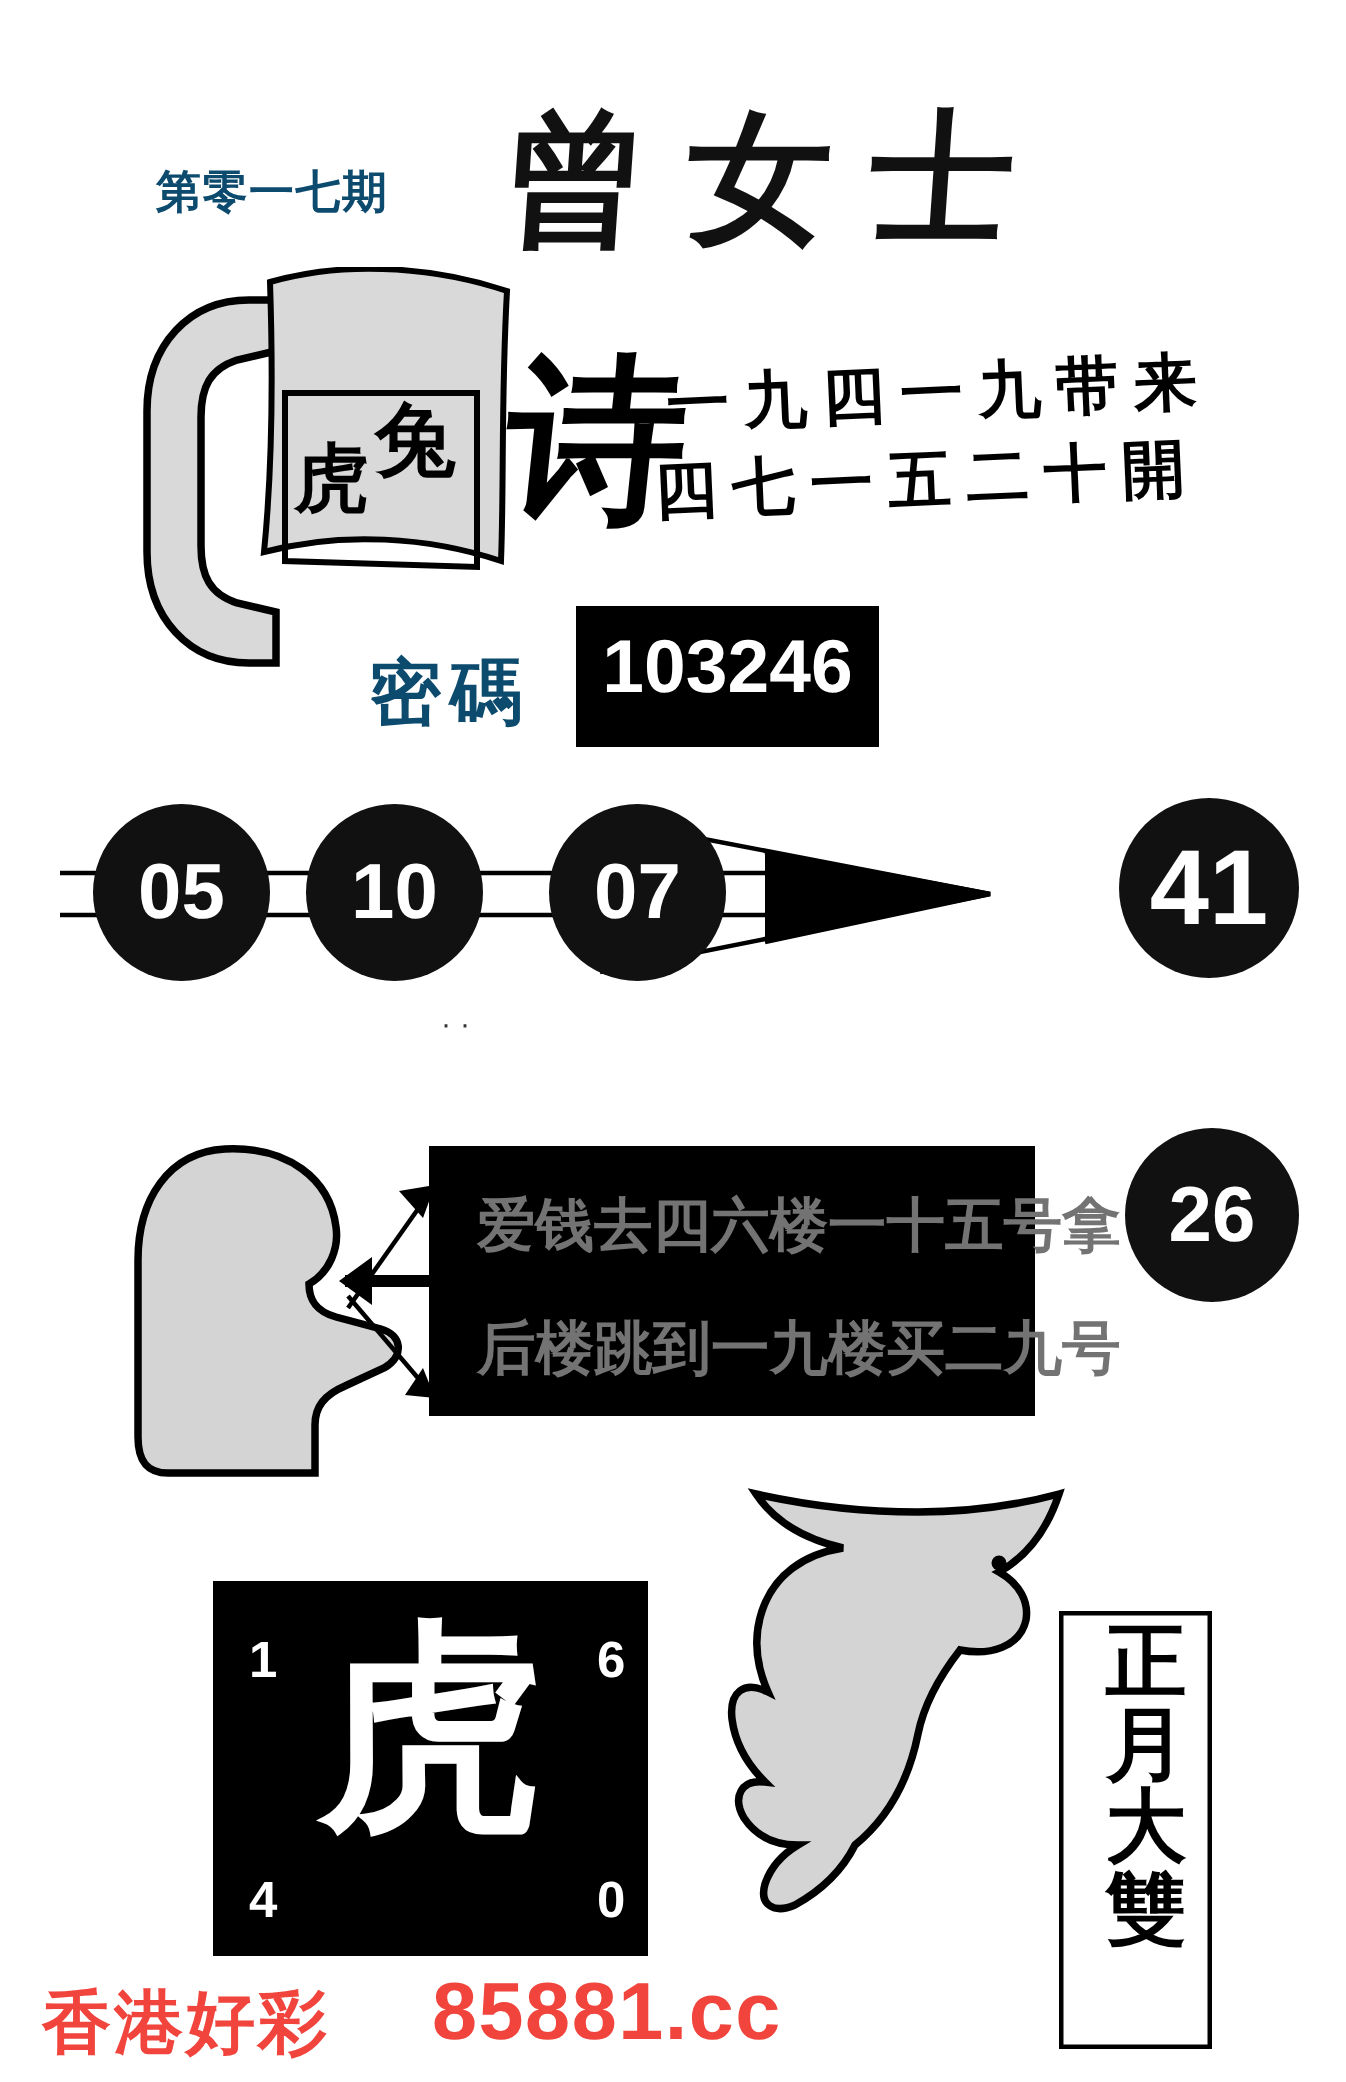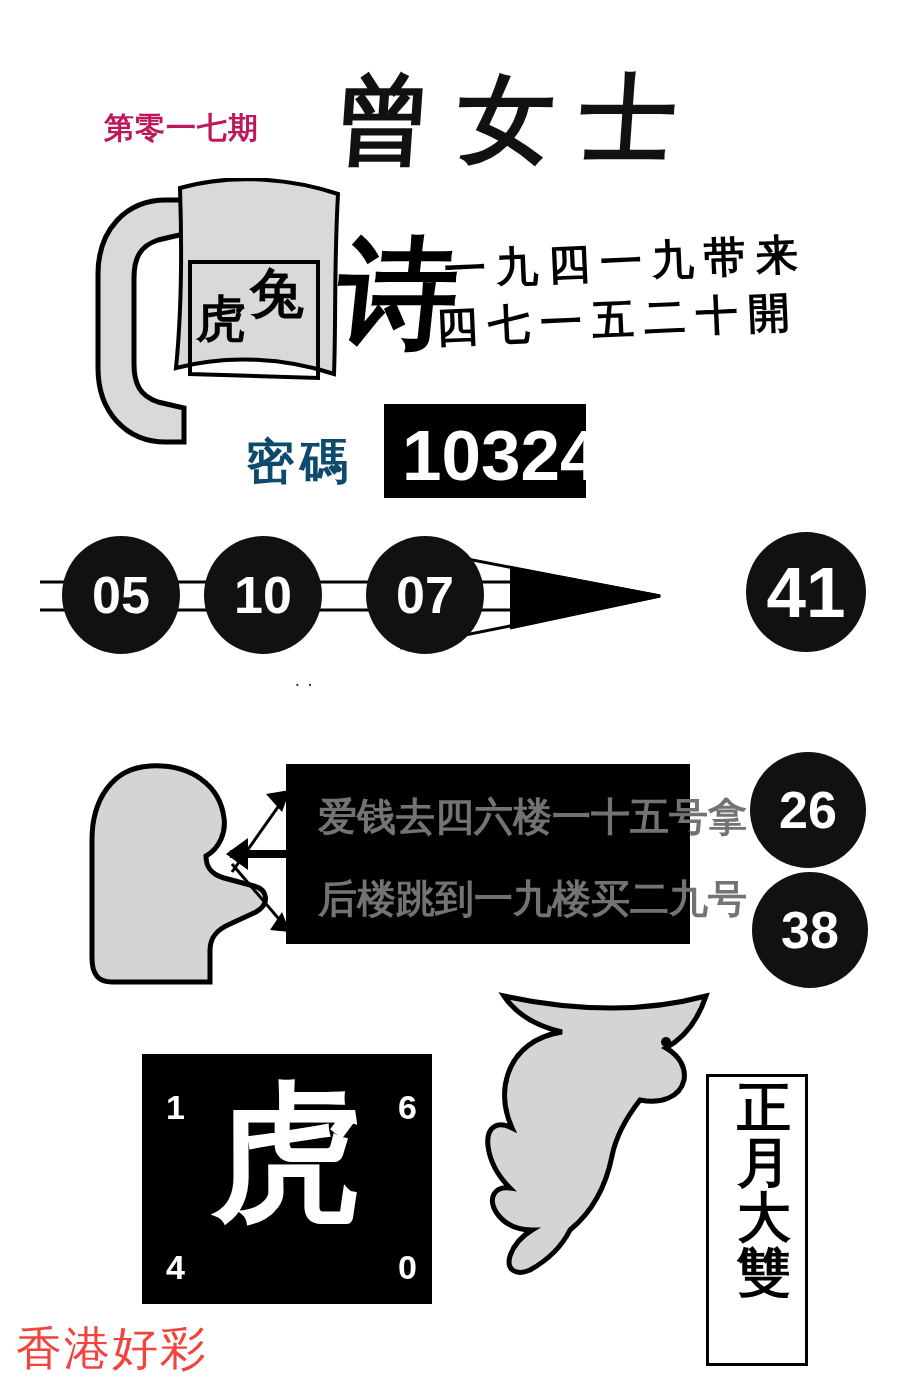--- a/index.html
+++ b/index.html
@@ -20,21 +20,21 @@
 
   
   .issue-label {
     position: absolute;
     left: 104px;
     top: 108px;
     font-size: 30px;
     font-weight: bold;
     font-family: "DejaVu Sans", sans-serif;
     letter-spacing: 1px;
-    color: #be185d;
+    color: #0c4a6e;
     white-space: nowrap;
   }
   .brand-title {
     position: absolute;
     left: 336px;
     top: 56px;
     font-size: 96px;
     font-weight: bold;
     font-family: "DejaVu Serif", serif;
     letter-spacing: 26px;
@@ -119,25 +119,25 @@
   .pwd-box {
     position: absolute;
     left: 384px;
     top: 404px;
     width: 202px;
     height: 94px;
     background: #000;
   }
   .pwd-value {
     position: absolute;
-    left: 402px;
+    left: 384px;
     top: 415px;
     width: 202px;
     text-align: center;
-    font-size: 71px;
+    font-size: 50px;
     font-weight: bold;
     font-family: "Liberation Sans", sans-serif;
     color: #fff;
     letter-spacing: 0px;
   }
 
   
   .arrow-group {
     position: absolute;
     left: 40px;
@@ -281,24 +281,24 @@
     line-height: 1.02;
     font-family: "DejaVu Serif", serif;
     font-weight: bold;
     color: #000;
     padding-left: 10px;
   }
 
   
   .footer-brand {
     position: absolute;
-    left: 16px;
+    left: 28px;
     top: 1318px;
     font-size: 46px;
-    font-weight: normal;
+    font-weight: bold;
     font-family: "DejaVu Sans", sans-serif;
     color: #f0443c;
     letter-spacing: 2px;
     white-space: nowrap;
   }
   .footer-site {
     position: absolute;
     left: 288px;
     top: 1310px;
     font-size: 54px;
@@ -358,21 +358,20 @@
       <path d="M470 44 L620 72 L470 104" fill="#000" stroke="#000" stroke-width="3"></path>
     </svg>
   </div>
 
   <div class="ball small b1">05</div>
   <div class="ball small b2">10</div>
   <div class="ball small b3">07</div>
 
   <div class="ball r1">41</div>
   <div class="ball r2">26</div>
-  <div class="ball r3">38</div>
 
   <div class="dots">··</div>
 
   <div class="head">
     <svg width="200" height="226" viewBox="0 0 200 226">
       <path d="M66 4 C28 6 8 38 8 78 L8 196 C8 212 14 220 28 220 L126 220 L126 188 C126 176 132 168 146 162 L172 150 C186 142 184 128 170 124 L140 116 C126 112 122 104 122 94 C136 86 142 70 140 56 C136 24 108 2 66 4 Z" fill="#d4d4d4" stroke="#000" stroke-width="5"></path>
     </svg>
   </div>
 
   <div class="speech-arrows">
@@ -401,14 +400,15 @@
     <svg width="270" height="300" viewBox="0 0 270 300">
       <path d="M236 10 C228 34 214 52 196 62 C210 70 216 82 214 94 C210 112 190 118 170 114 C156 132 146 150 142 170 C136 200 122 226 100 244 C92 260 78 274 60 284 C46 290 36 284 40 270 C44 258 52 250 62 244 C46 244 34 238 26 226 C18 212 24 200 40 202 C28 190 20 176 18 160 C16 142 26 134 42 142 C34 124 32 106 38 88 C46 64 66 50 92 46 C66 40 46 28 34 10 C70 18 106 22 142 22 C172 22 206 18 236 10 Z" fill="#d4d4d4" stroke="#000" stroke-width="5"></path>
       <circle cx="196" cy="56" r="5" fill="#000"></circle>
     </svg>
   </div>
 
   <div class="tablet"></div>
   <div class="tablet-text">正月大雙</div>
 
   <div class="footer-brand">香港好彩</div>
+  <div class="footer-site">85881.cc</div>
 
 </div>
 
 </body></html>

